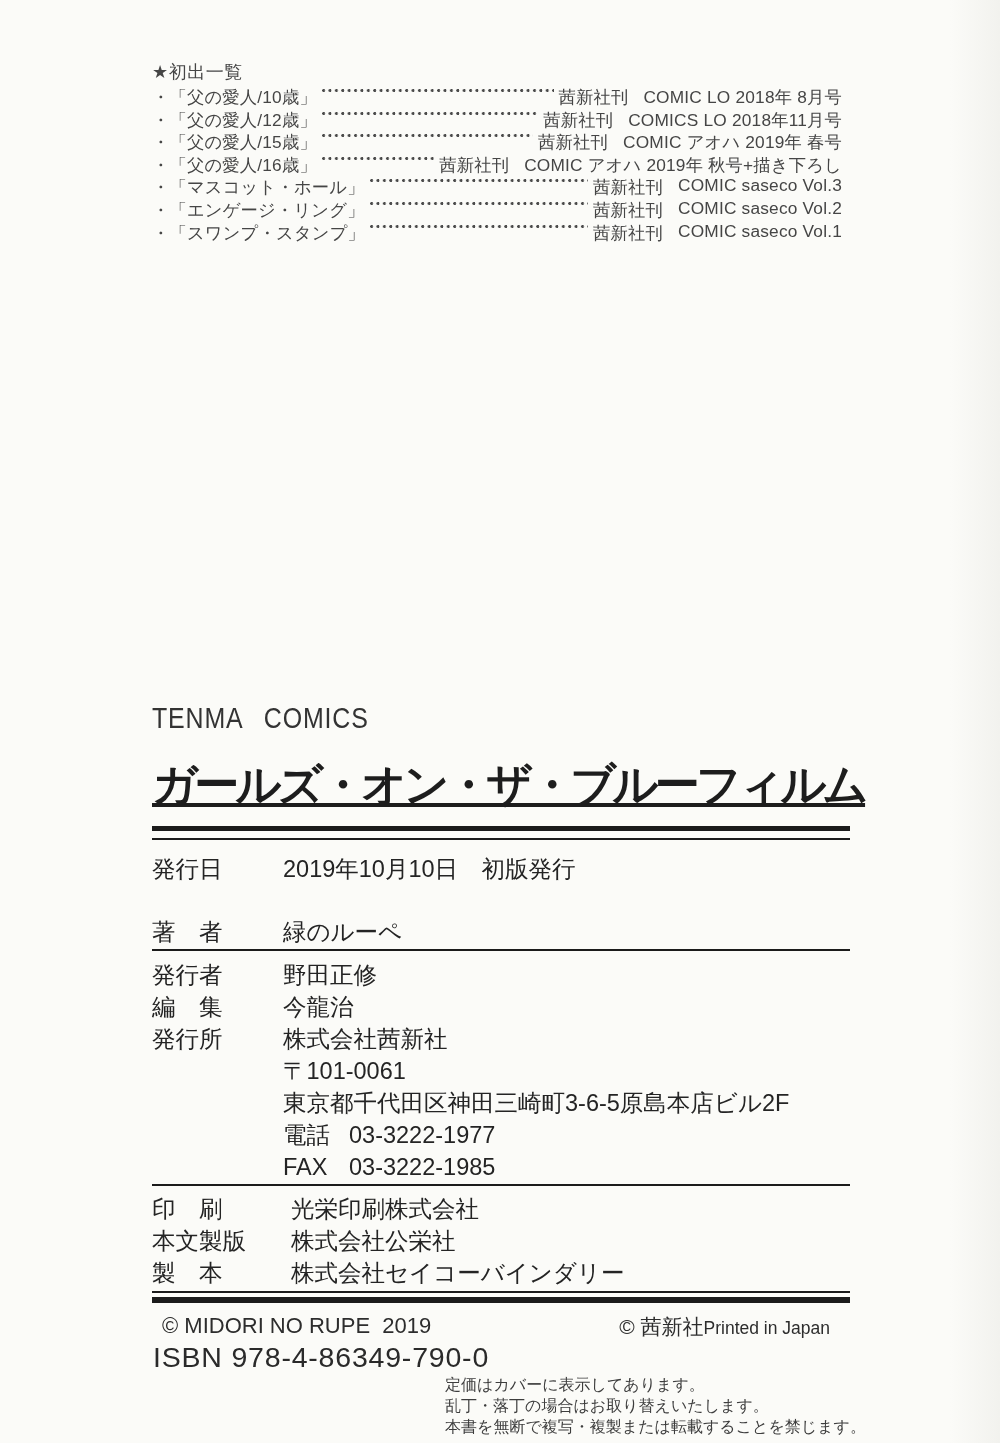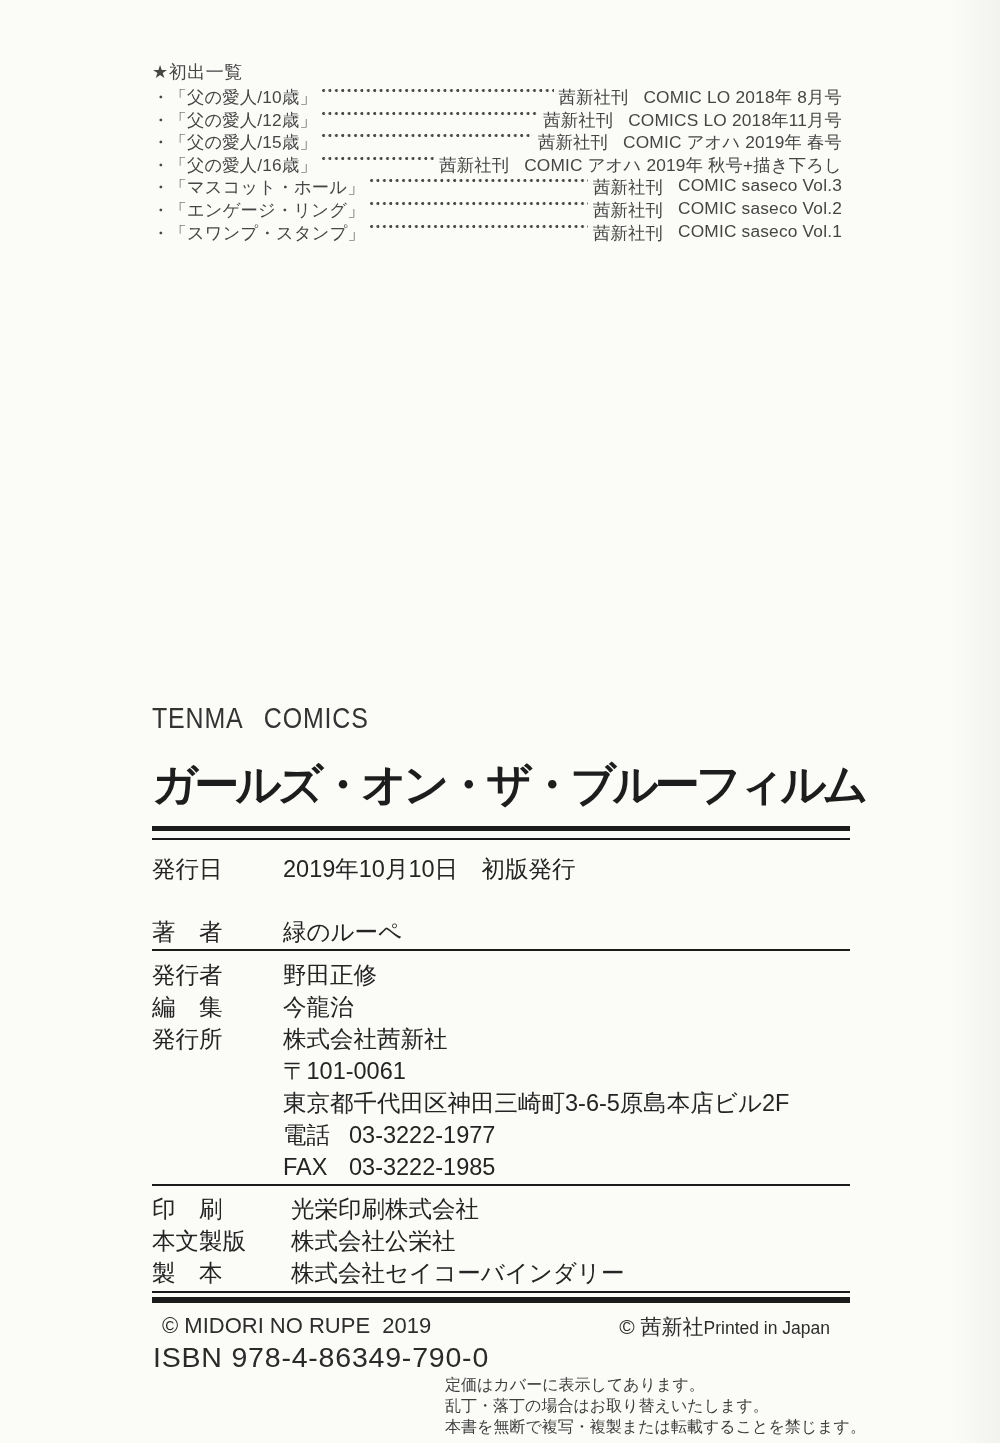--- a/index.html
+++ b/index.html
@@ -28,21 +28,21 @@
   .pub-source{flex:0 0 auto;margin-left:15px;}
 
   
   .colophon{position:absolute;left:152px;top:702px;width:698px;color:#242424;}
   .brand{
     font-size:29px;line-height:32px;letter-spacing:1px;word-spacing:16px;
     transform:scaleX(.86);transform-origin:0 50%;white-space:nowrap;color:#333;
   }
   .book-title{
     margin-top:28px;font-size:45px;line-height:46px;font-weight:700;
-    letter-spacing:-3.8px;white-space:nowrap;color:#1d1d1d;
+    letter-spacing:-3.8px;white-space:nowrap;color:#1d1d1d;text-decoration:underline;
   }
   .rule{background:#1b1b1b;}
   .rule-thick-top{height:5px;margin-top:18px;}
   .rule-thin-top{height:2px;margin-top:7px;}
   .rule-thin{height:2px;}
   .rule-thin-mid1{margin-top:3px;}
   .rule-thin-mid2{margin-top:0px;}
   .rule-thin-bot{margin-top:1px;}
   .rule-thick-bot{height:6px;margin-top:4px;}
 

